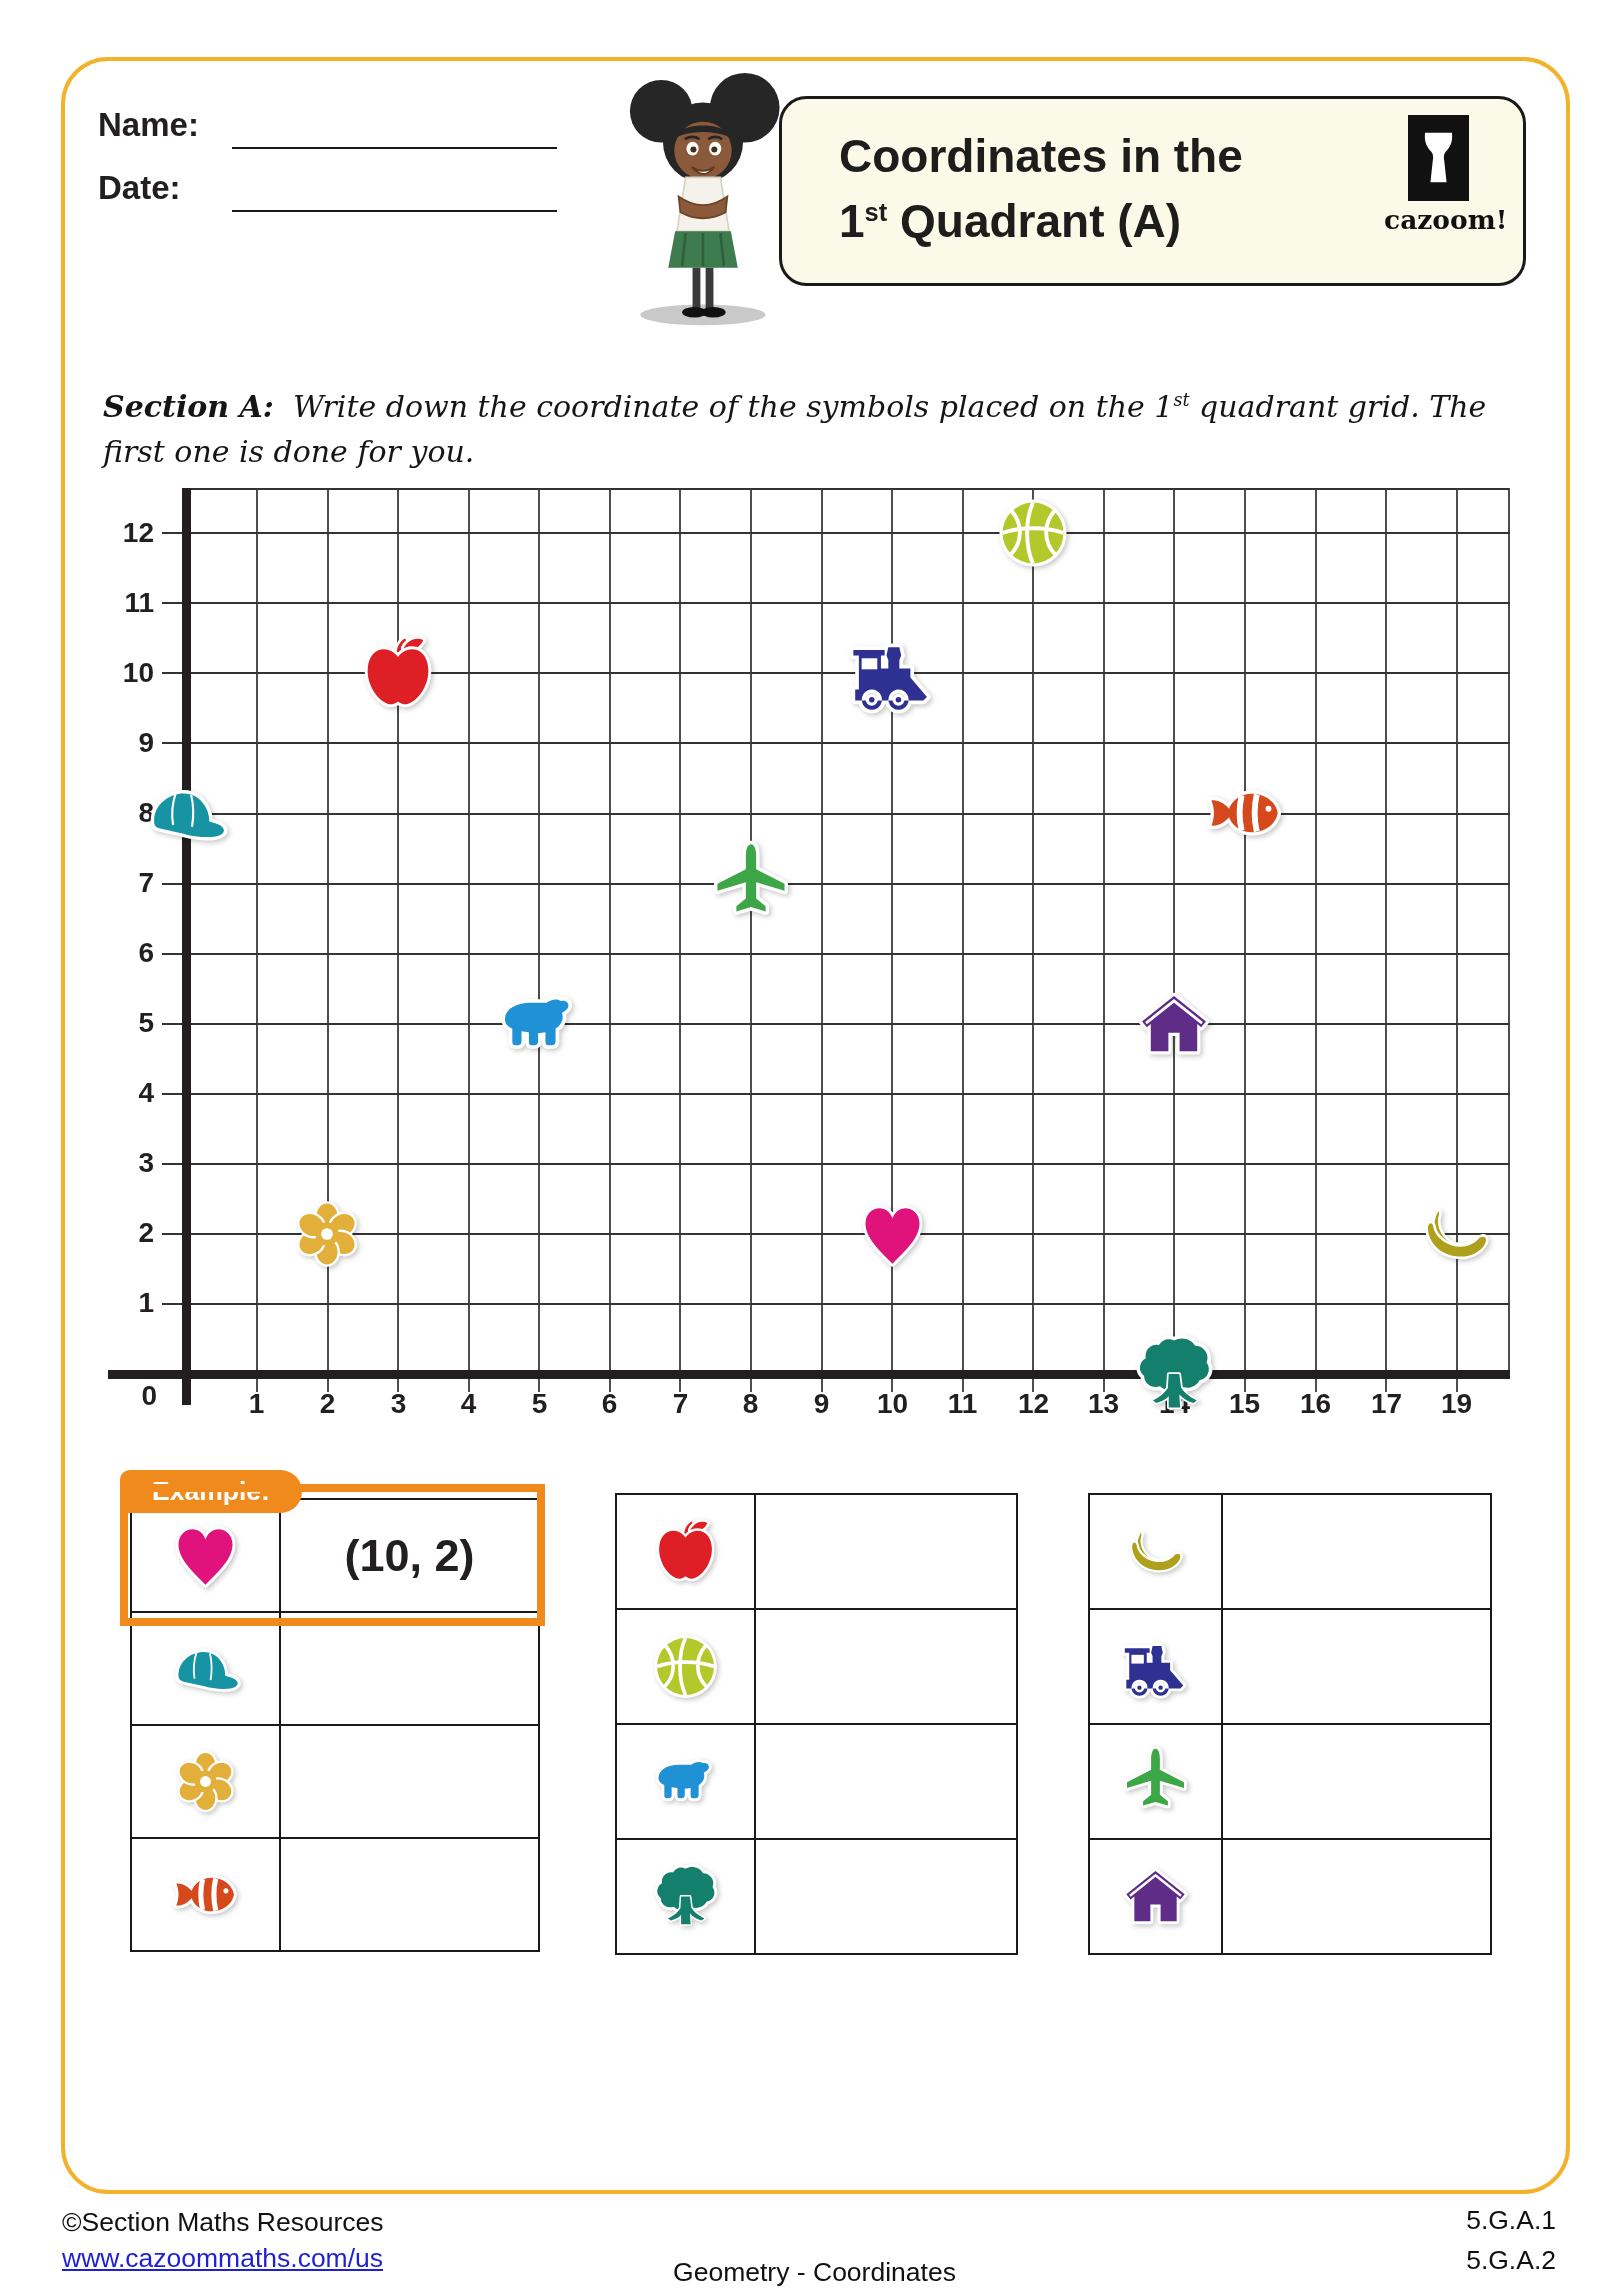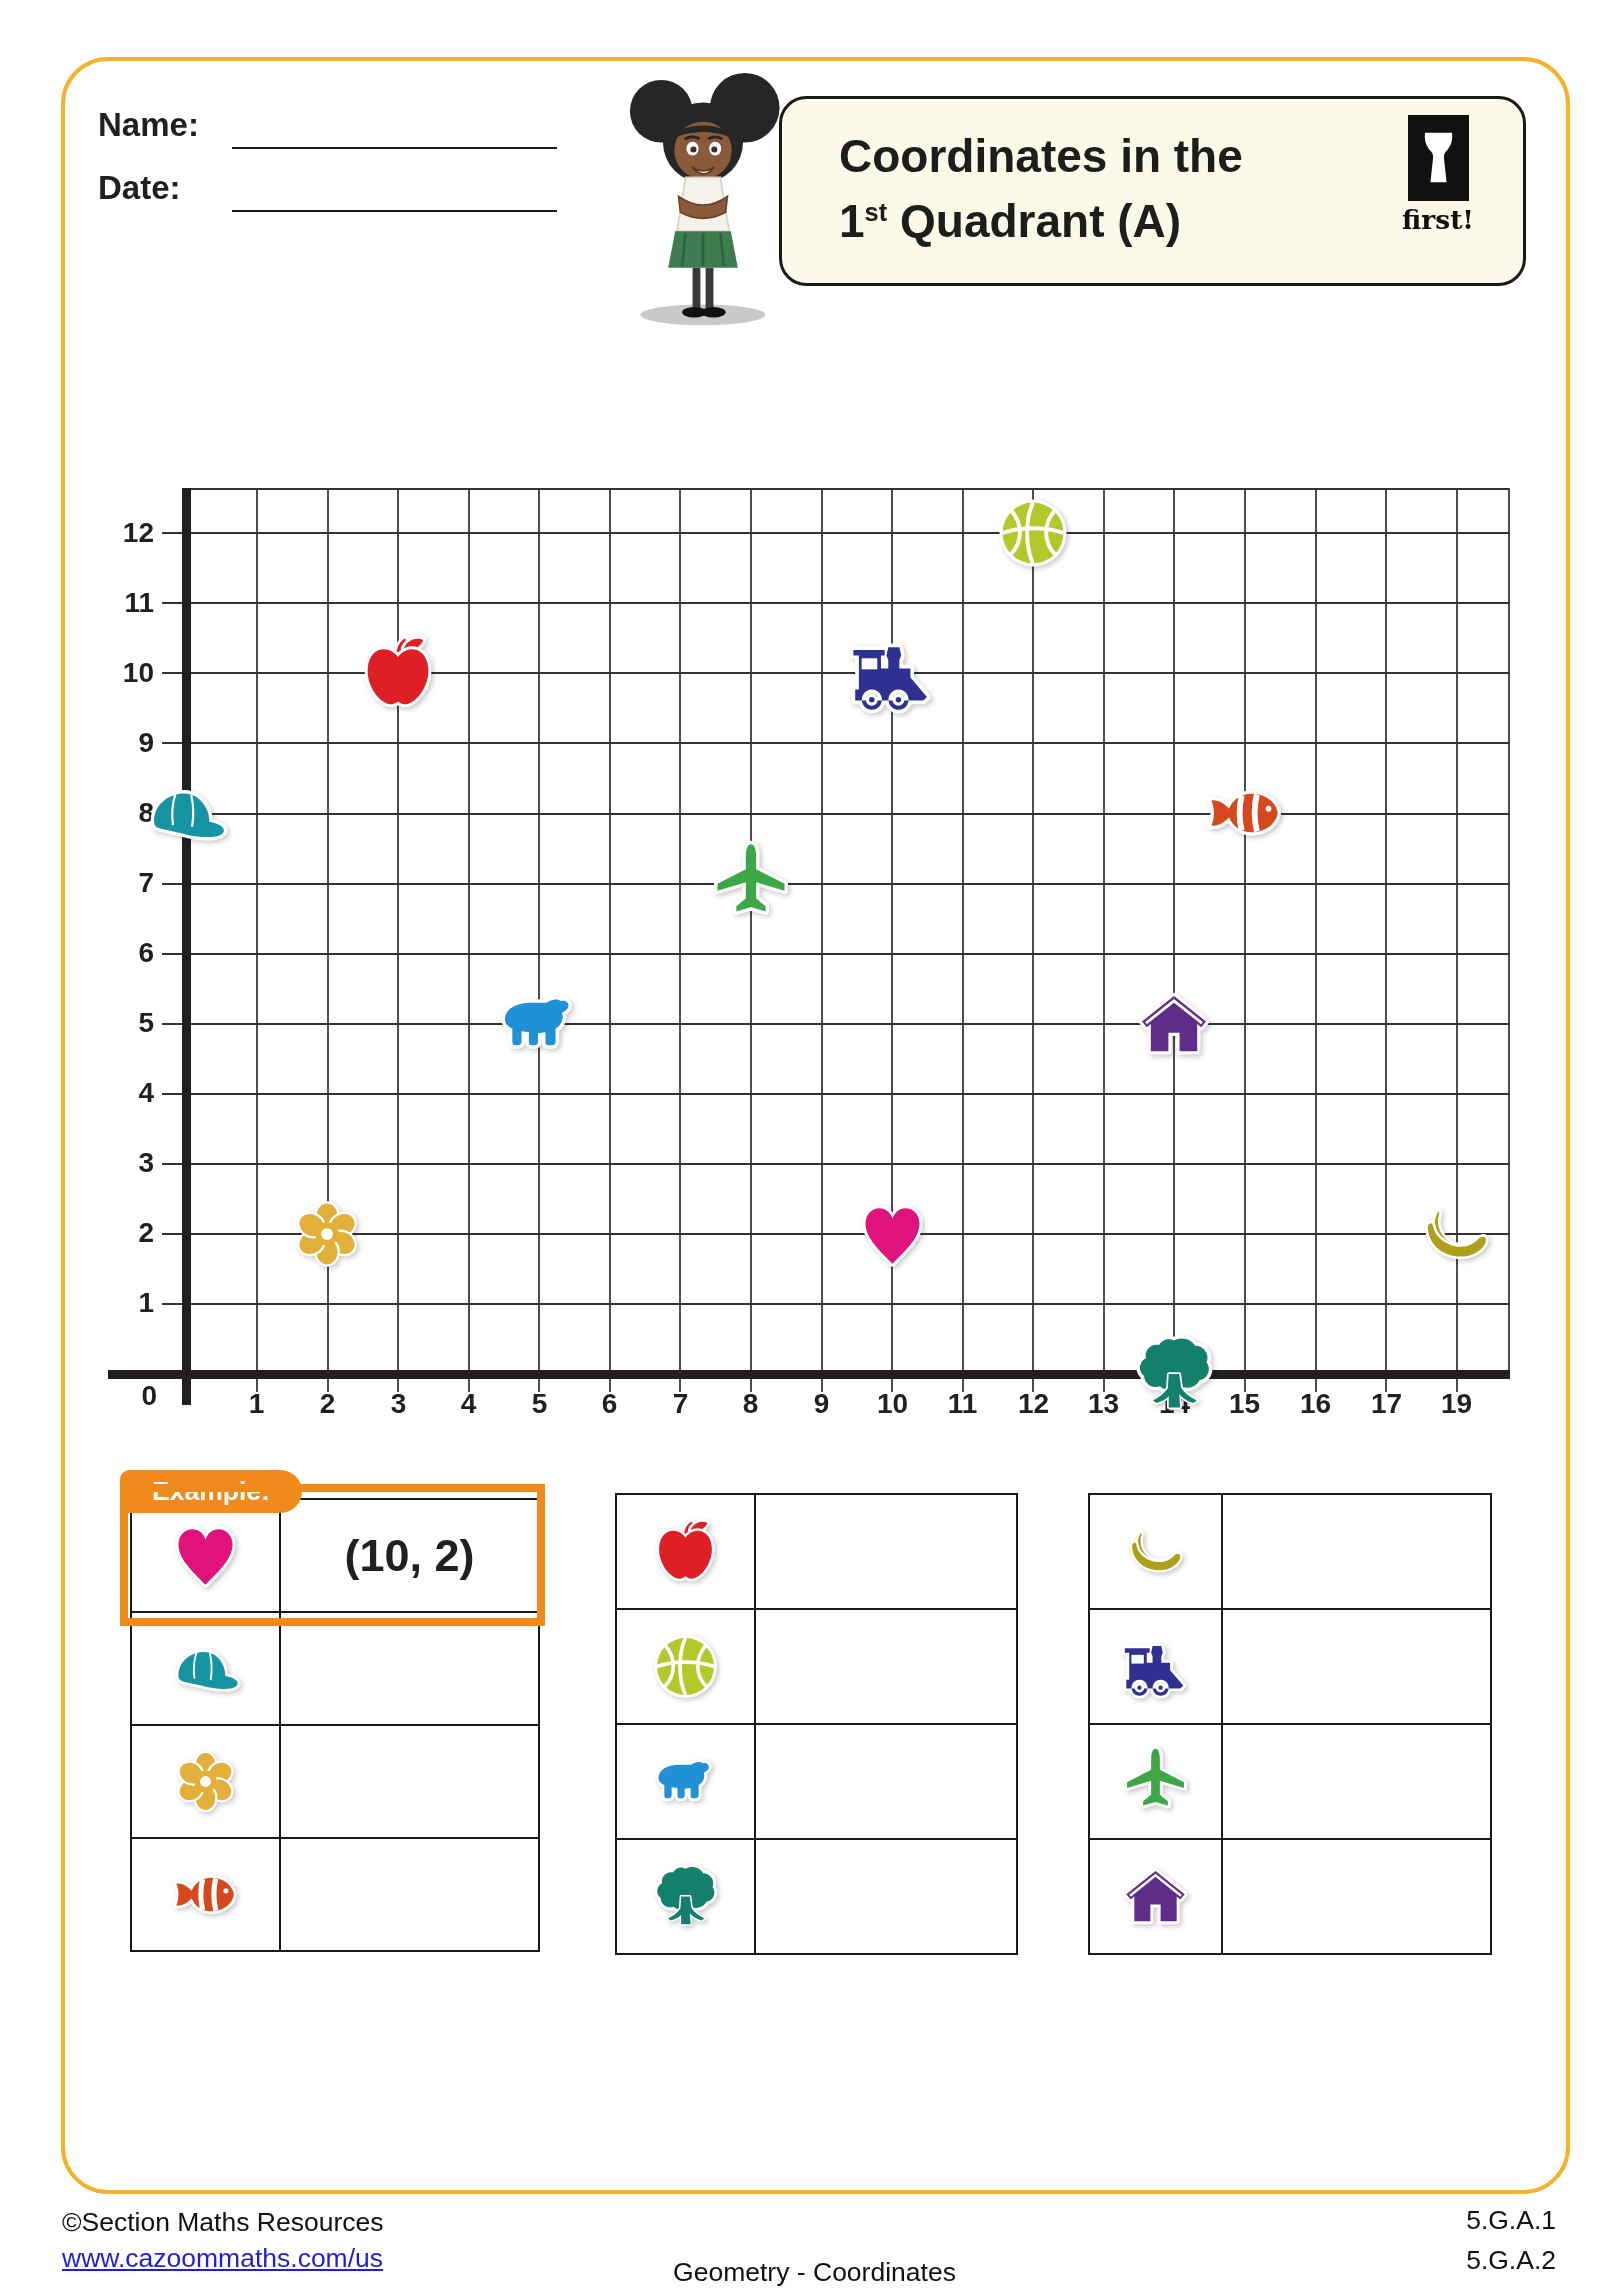--- a/index.html
+++ b/index.html
@@ -153,24 +153,25 @@
     <div class="title">
       <span>Coordinates in the</span><br>
       <span>1</span><sup>st</sup><span> Quadrant (A)</span>
     </div>
     <div class="logo">
       <div class="logo-mark">
         <svg width="43" height="73" viewBox="0 0 64 86">
           <path fill="#fff" d="M12 6 H52 C54 20 48 29 43 34 C41 36 40 39 40 43 L44 80 H20 L24 43 C24 39 23 36 21 34 C16 29 10 20 12 6 Z"></path>
         </svg>
       </div>
-      <div class="logo-text">first!</div>
+      <div class="logo-text">cazoom!</div>
     </div>
   </div>
 
+  <p class="section"><b>Section A:</b>&nbsp;&nbsp;<span>Write down the coordinate of the symbols placed on the 1</span><sup>st</sup><span> quadrant grid. The first one is done for you.</span></p>
 
   <div id="plot">
       <div class="gl" style="left: 256px; top: 488px; width: 1.5px; height: 904px; position: absolute;"></div>
       <div class="gl" style="left: 327px; top: 488px; width: 1.5px; height: 904px; position: absolute;"></div>
       <div class="gl" style="left: 397px; top: 488px; width: 1.5px; height: 904px; position: absolute;"></div>
       <div class="gl" style="left: 468px; top: 488px; width: 1.5px; height: 904px; position: absolute;"></div>
       <div class="gl" style="left: 538px; top: 488px; width: 1.5px; height: 904px; position: absolute;"></div>
       <div class="gl" style="left: 609px; top: 488px; width: 1.5px; height: 904px; position: absolute;"></div>
       <div class="gl" style="left: 679px; top: 488px; width: 1.5px; height: 904px; position: absolute;"></div>
       <div class="gl" style="left: 750px; top: 488px; width: 1.5px; height: 904px; position: absolute;"></div>

